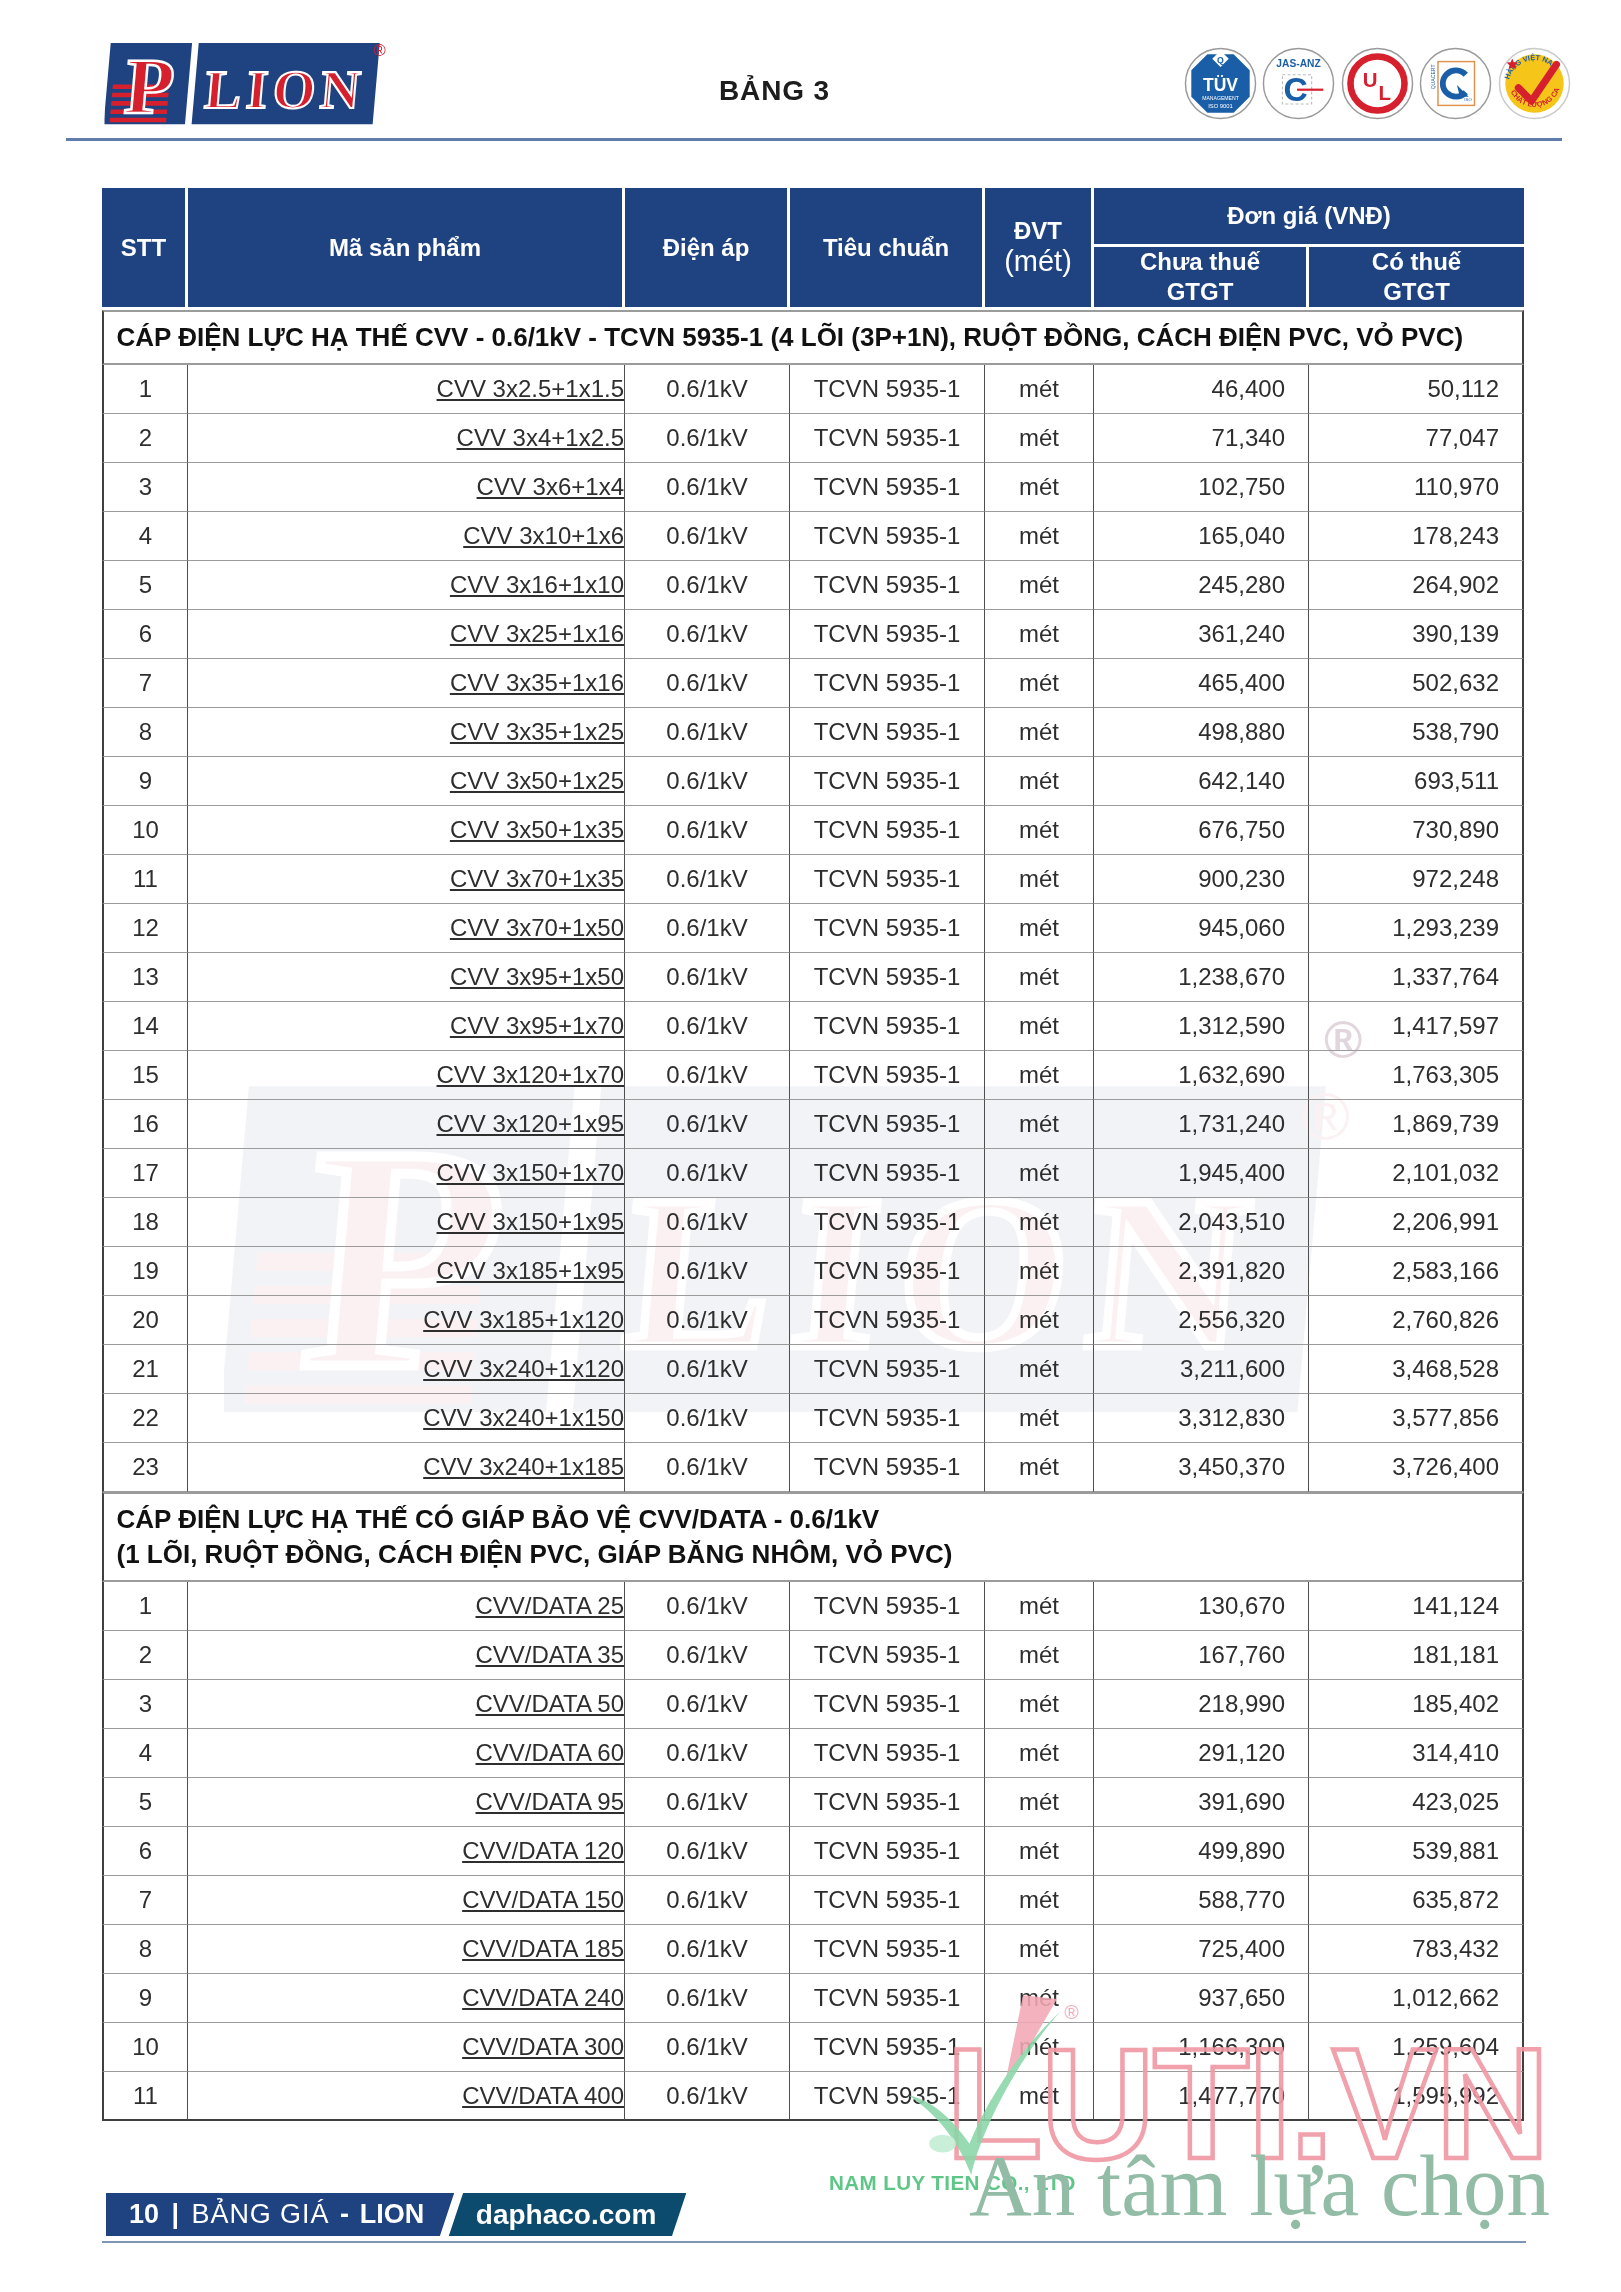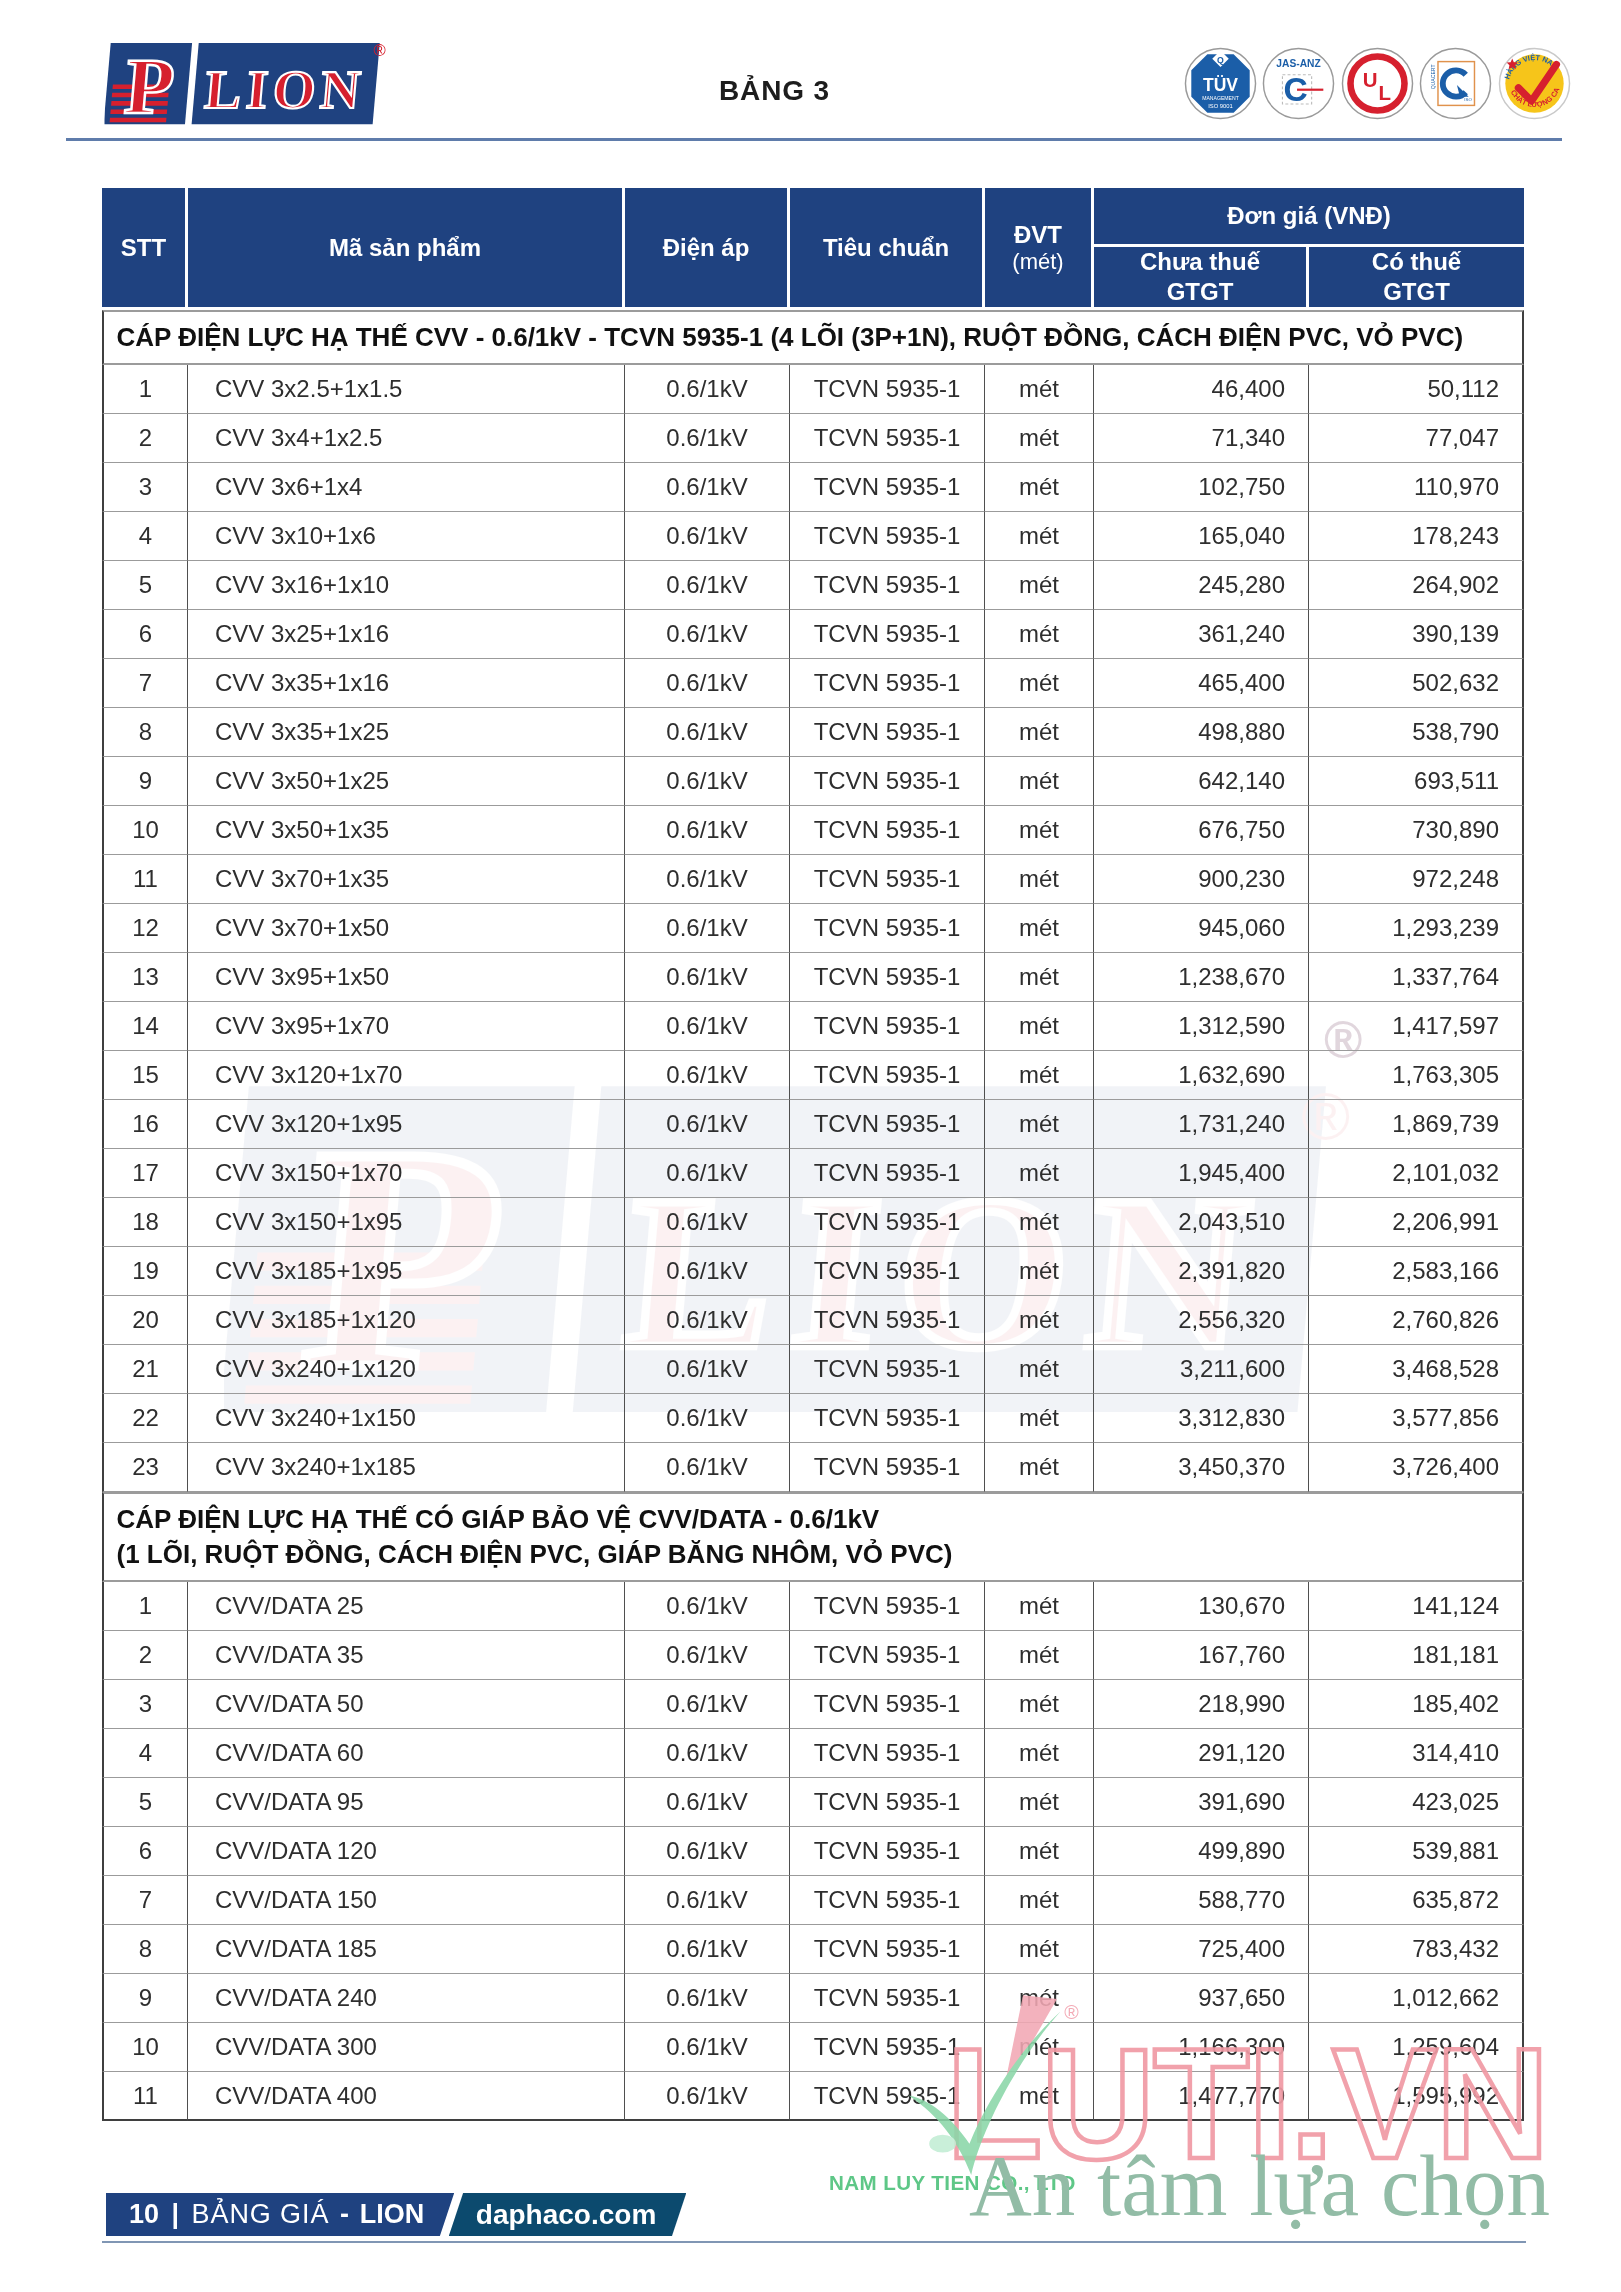--- a/index.html
+++ b/index.html
@@ -23,29 +23,29 @@
   col.c4{width:109px}col.c5{width:215px}col.c6{width:215px}
   thead th{
     background:#1f4280;color:#fff;font-weight:bold;font-size:24px;
     border-right:3.6px solid #fff;border-bottom:3.6px solid #fff;
     box-sizing:border-box;vertical-align:middle;text-align:center;padding:0;
   }
   thead tr.h1 th{height:59px;}
   thead tr.h2 th{height:59px;line-height:30px;}
   thead th.rs{height:133px;}
   thead th:last-child{border-right:none;}
-  thead .unit-sub{display:block;font-weight:normal;font-size:22px;}
+  thead .unit-sub{display:block;font-weight:normal;font-size:29px;}
   tbody td{
     box-sizing:border-box;font-size:24px;color:#2e2e2e;height:49px;
     border-right:1.8px solid #4f4f4f;border-bottom:1.8px solid #9b9b9b;
     padding:0;text-align:center;background:transparent;white-space:nowrap;
   }
   tbody td:first-child{border-left:2.7px solid #3f3f3f;}
   tbody td:last-child{border-right:2.7px solid #3f3f3f;margin-top:8px;}
-  tbody td.c1{text-align:left;padding-left:27px;}
+  tbody td.c1{text-align:right;padding-left:27px;text-decoration:underline;}
   tbody td.c5,tbody td.c6{text-align:right;padding-right:23px;}
   td.section-td{
     text-align:left;font-weight:bold;font-size:26px;color:#111;height:auto;
     border-top:2.7px solid #9b9b9b;border-bottom:2.7px solid #9b9b9b;
     border-left:2.7px solid #3f3f3f;border-right:2.7px solid #3f3f3f;
     padding:8px 12.5px;line-height:35px;white-space:normal;
   }
   tbody:last-of-type tr:last-child td{border-bottom:2.7px solid #3f3f3f;}
 
   

